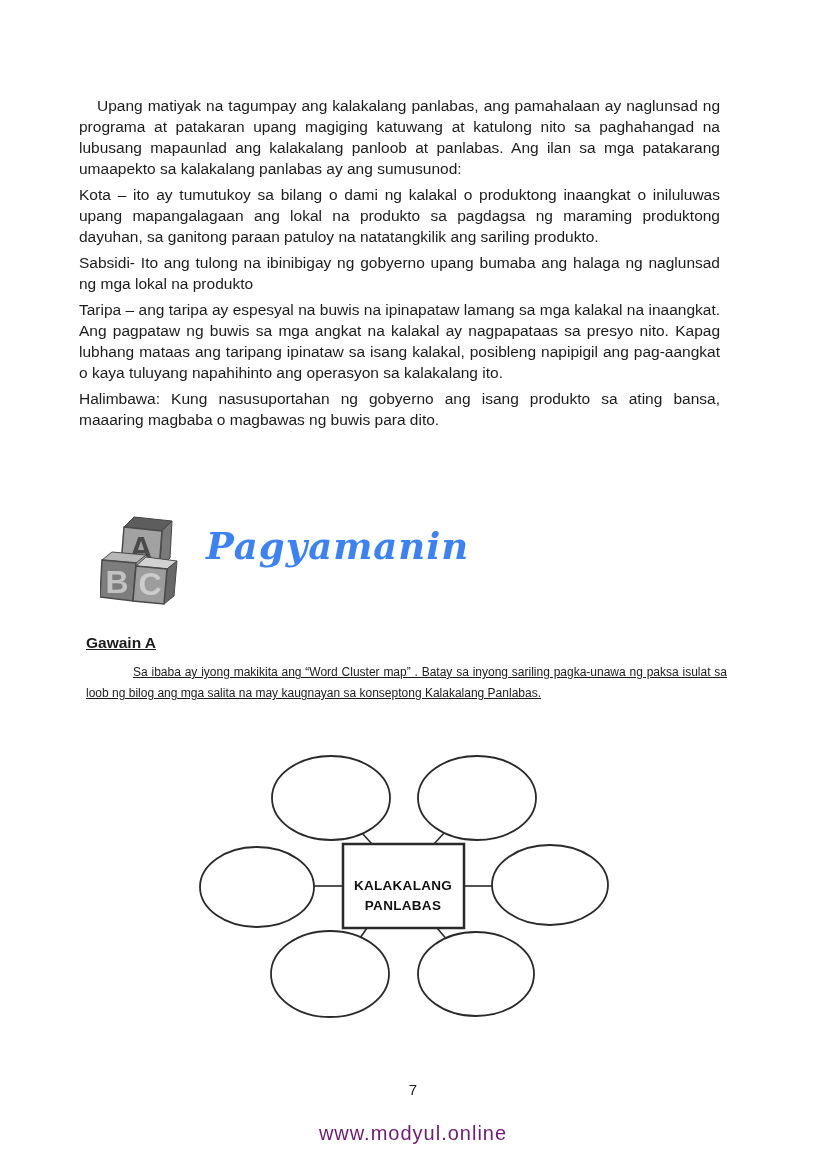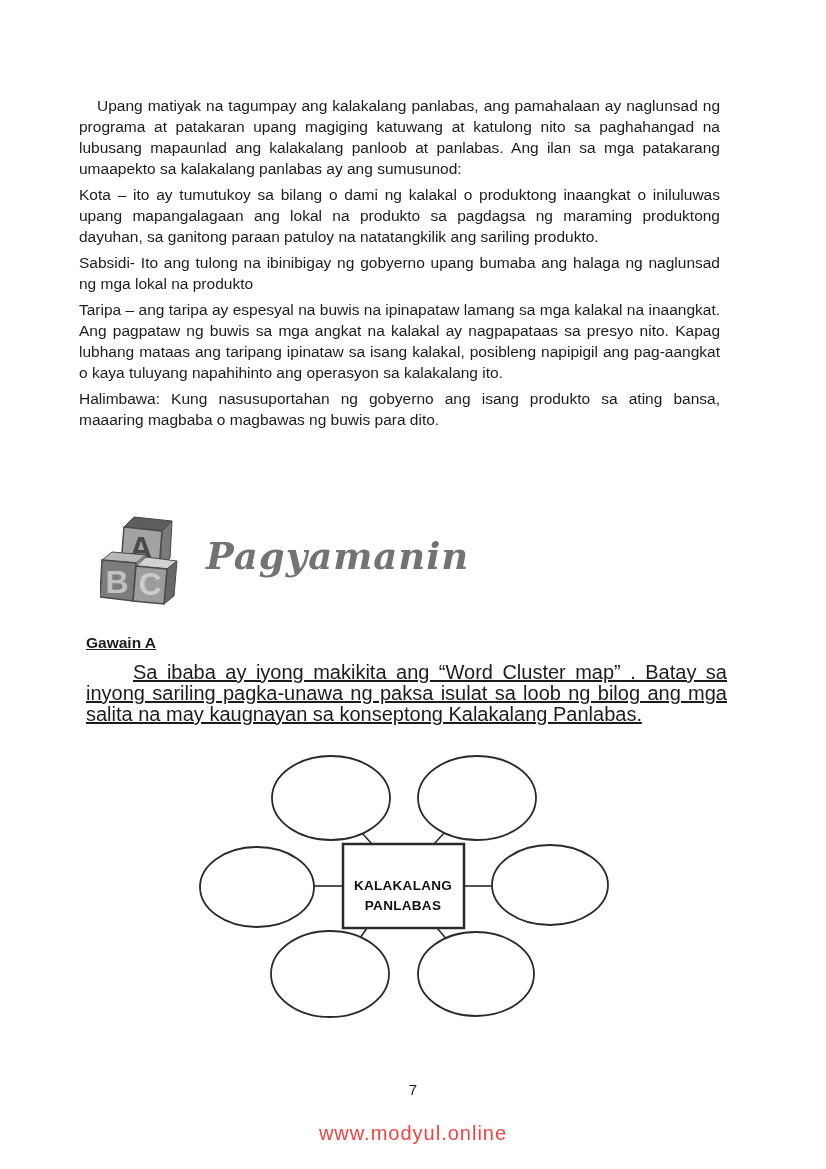--- a/index.html
+++ b/index.html
@@ -19,44 +19,44 @@
     margin:0 0 5px 0;
   }
   p.intro { text-indent:18px; }
   b.term { font-weight:normal;margin-top:11px; }
 
   .section-header {
     position:absolute; left:100px; top:514px;
     display:flex; align-items:flex-start;
   }
   .section-title {
-    margin-left:26px; margin-top:20px;
+    margin-left:26px; margin-top:10px;
     font-family:"DejaVu Serif", serif;
     font-weight:bold; font-style:italic;
     font-size:37px; line-height:44px; letter-spacing:1px;
-    color:#737373;
+    color:#3b82f6;
   }
 
   .activity { position:absolute; left:86px; top:632px; width:641px;text-decoration:underline; }
   .activity-heading { font-size:15.5px; font-weight:bold; line-height:21px; margin:0; }
   .activity-para {
-    font-size:20px; line-height:21px; text-align:justify;
+    font-size:12px; line-height:21px; text-align:justify;
     margin:9px 0 0 0; text-indent:47px;
   }
 
   .diagram { position:absolute; left:194px; top:752px; }
 
   .page-number {
     position:absolute; left:0; top:1081px; width:826px;
     text-align:center; font-size:15px; line-height:18px;
   }
   .watermark {
     position:absolute; left:0; top:1122px; width:826px;
     text-align:center; font-size:20px; line-height:22px;
-    letter-spacing:1px; color:#ef4444;
+    letter-spacing:1px; color:#701a75;
   }
 </style>
 </head>
 <body>
 
 <div class="page">
 
   <div class="content">
     <p class="body intro"><span>Upang matiyak na tagumpay ang kalakalang panlabas, ang pamahalaan ay naglunsad ng programa at patakaran upang magiging katuwang at katulong nito sa paghahangad na lubusang mapaunlad ang kalakalang panloob at panlabas.  Ang ilan sa mga patakarang umaapekto sa kalakalang panlabas ay ang sumusunod:</span></p>
 

